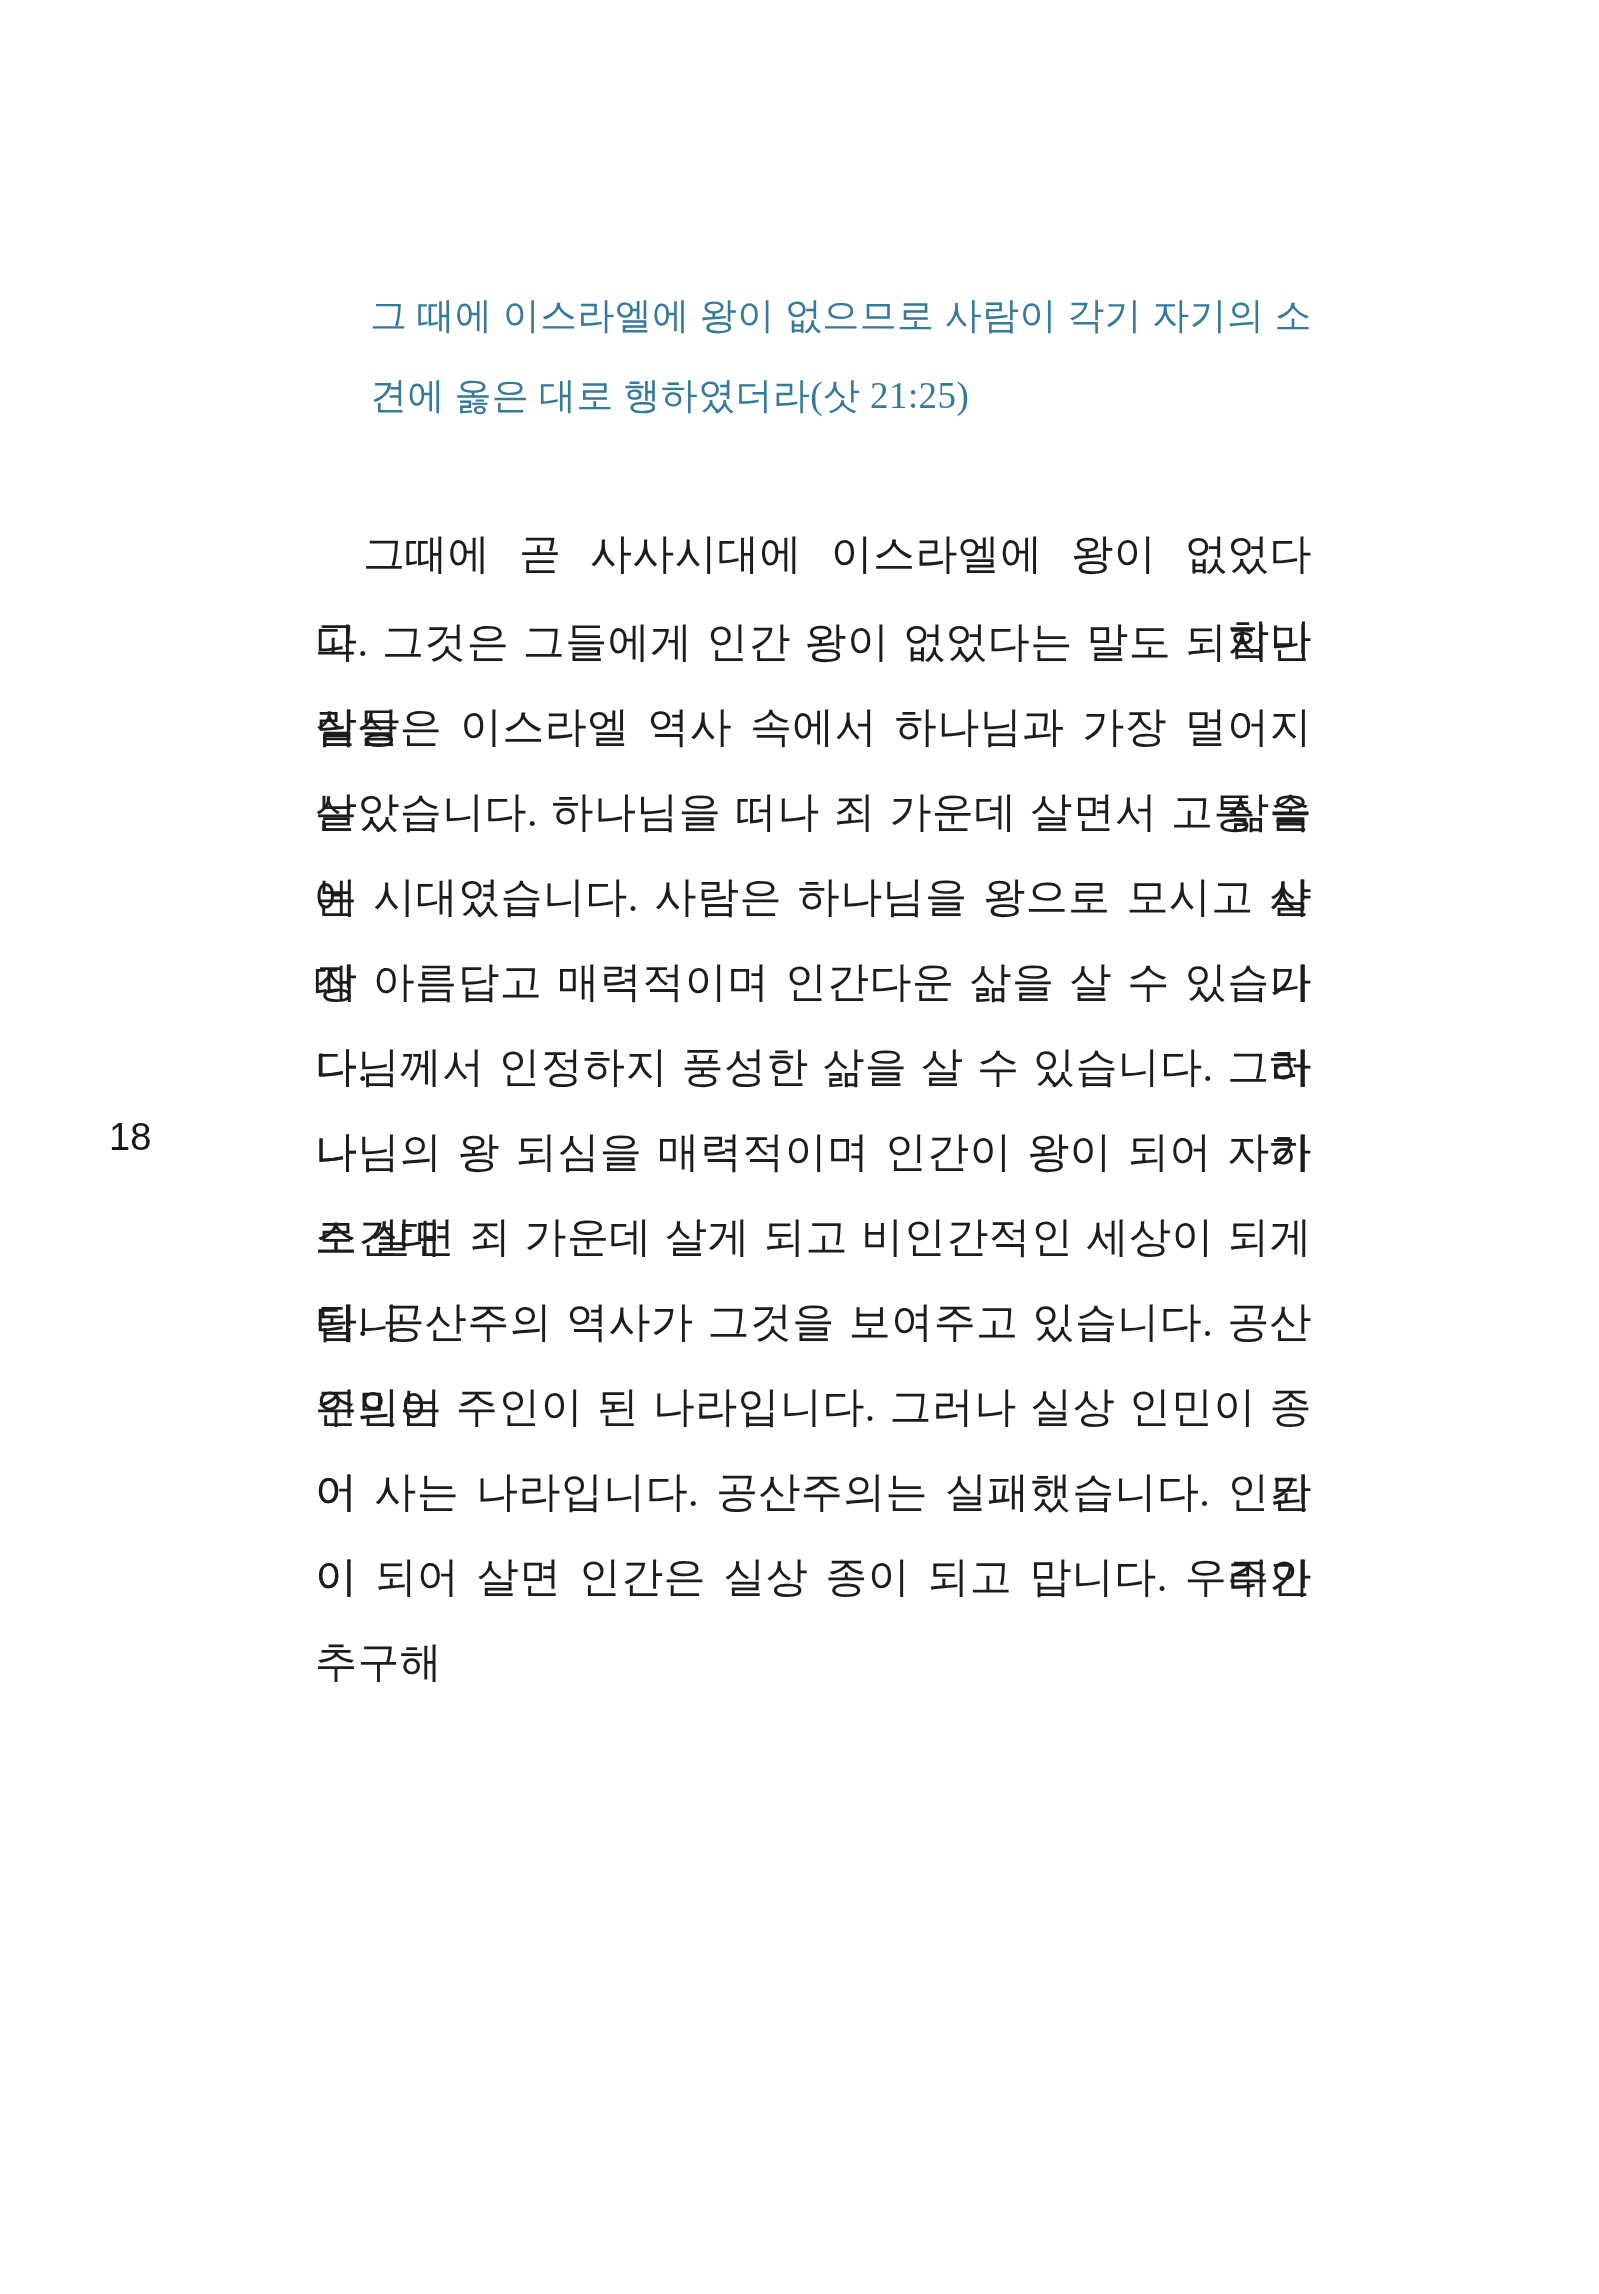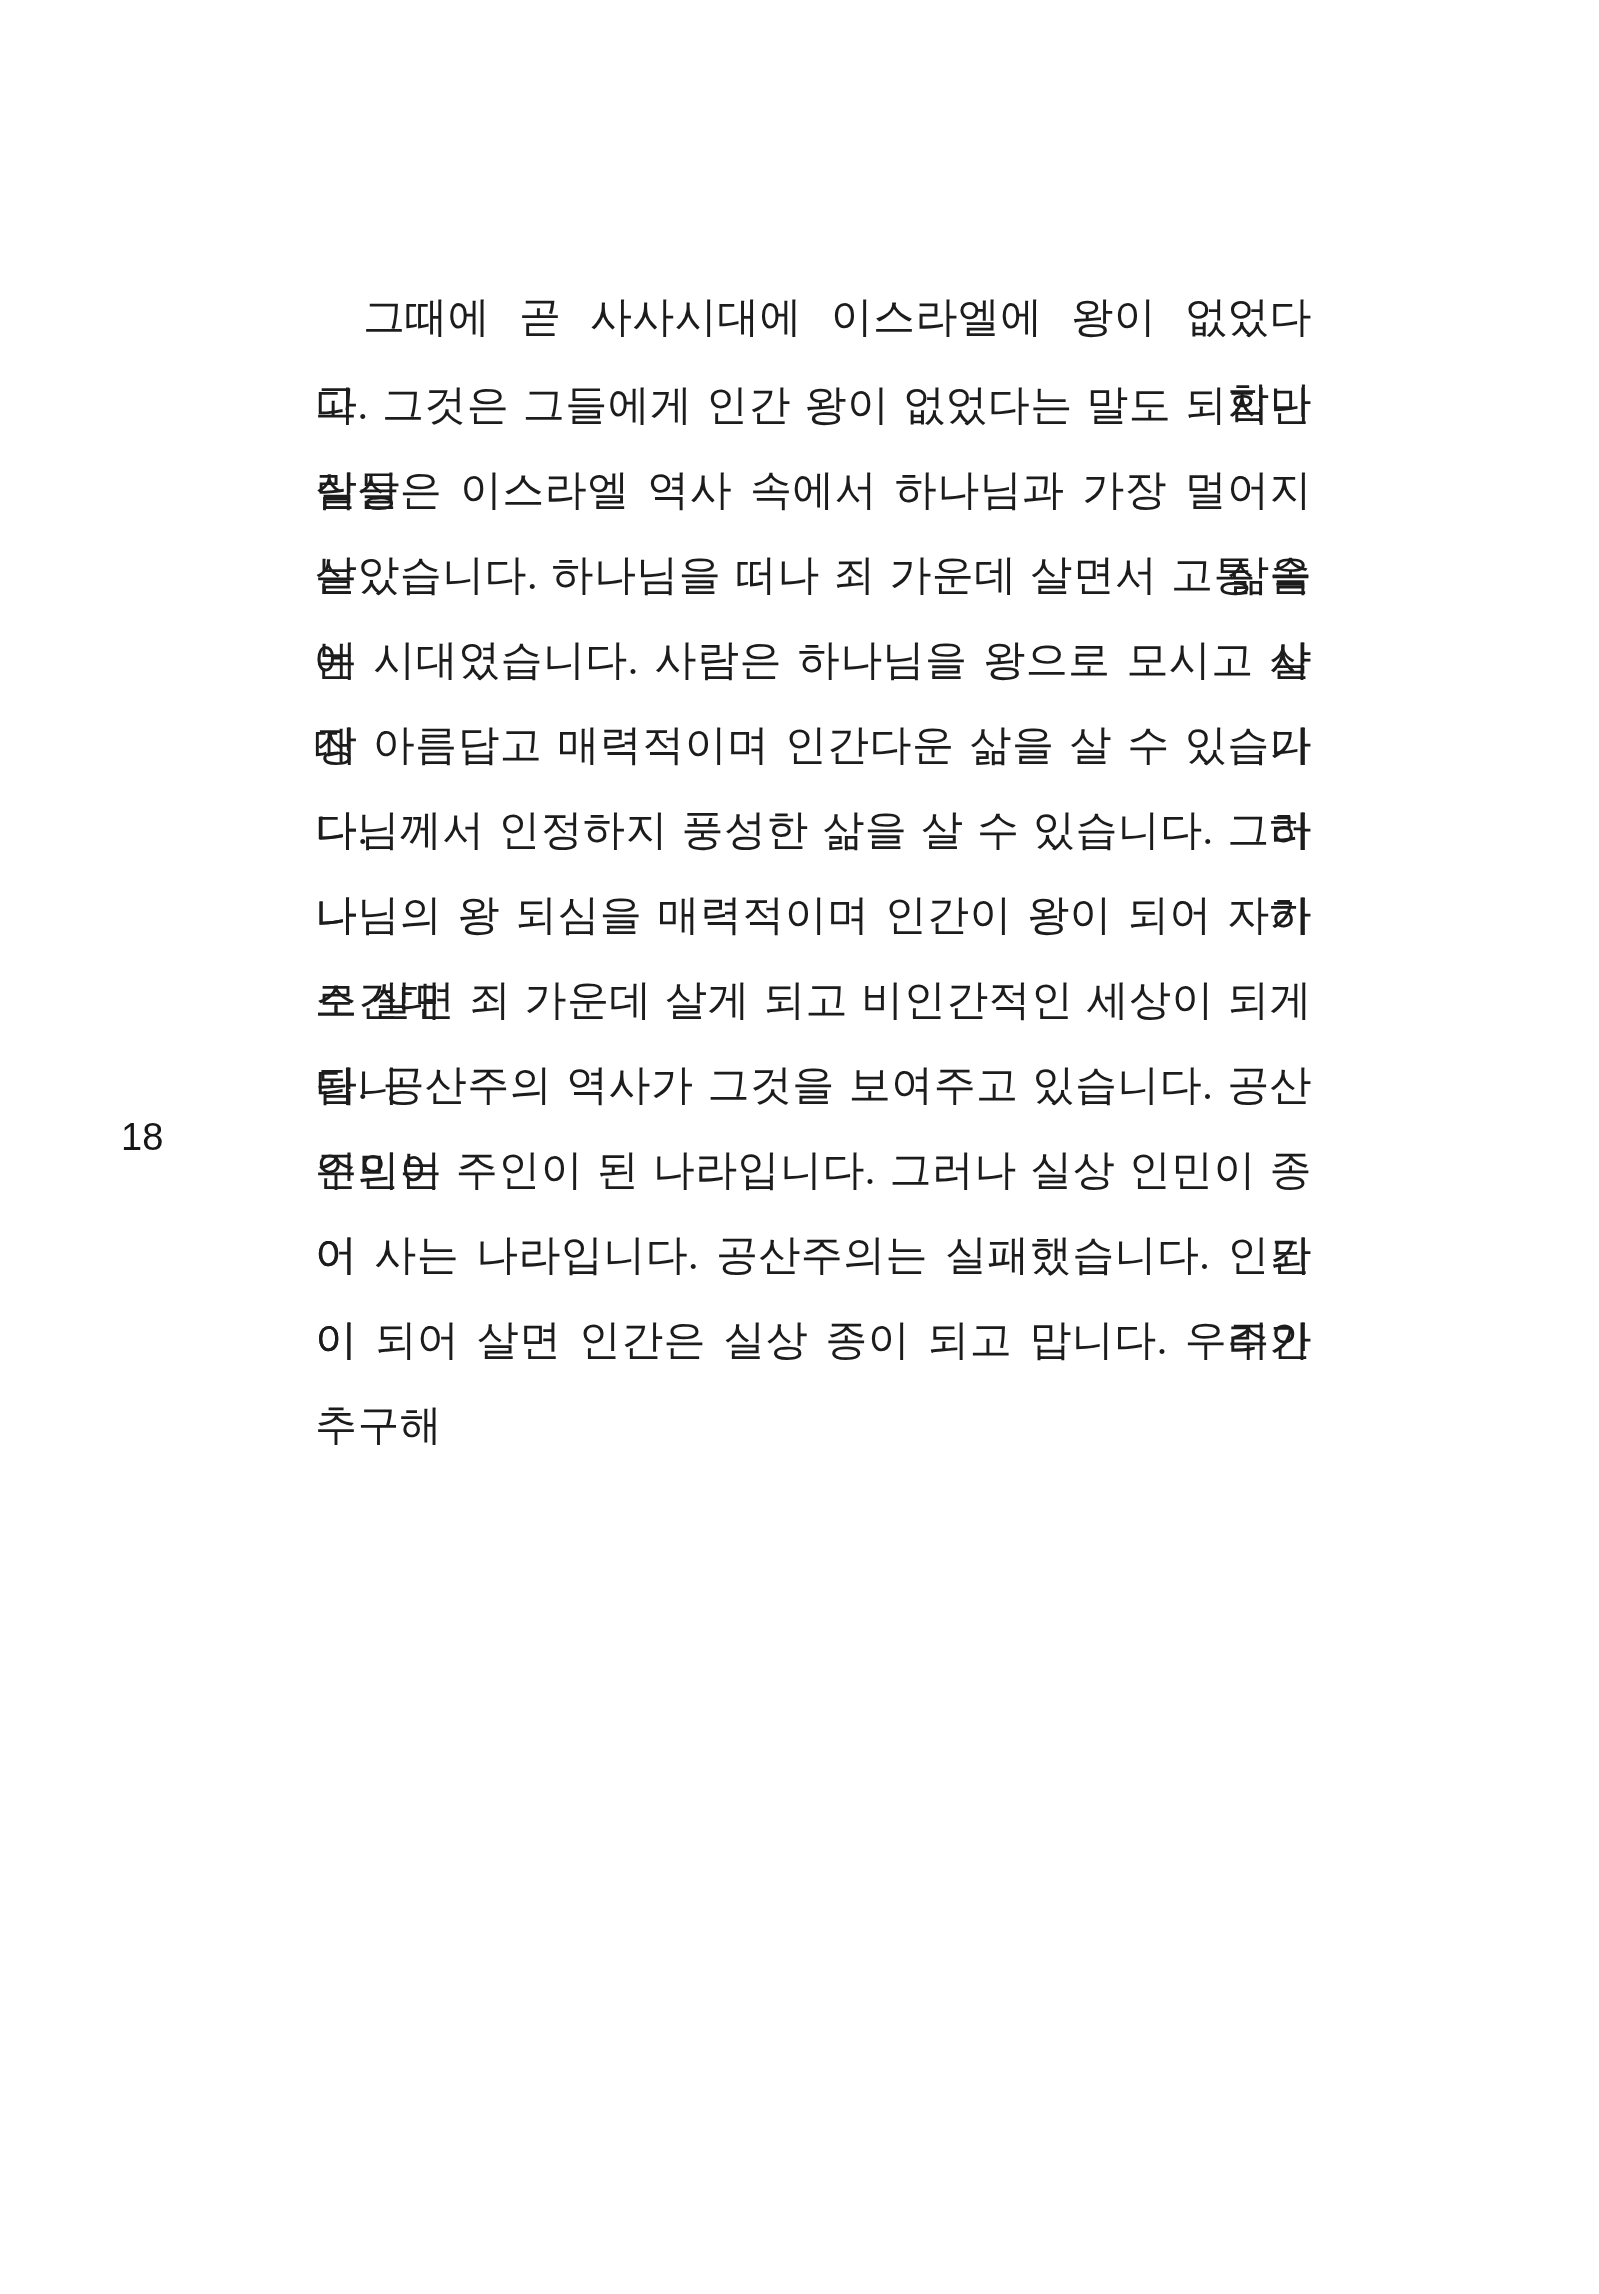--- a/index.html
+++ b/index.html
@@ -10,21 +10,21 @@
   .page {
     position: relative;
     width: 1600px;
     height: 2295px;
     background: var(--bg, #ffffff);
     overflow: hidden;
     font-family: "Liberation Serif", "DejaVu Serif", serif;
   }
   .page-number {
     position: absolute;
-    left: 121px;
+    left: 109px;
     top: 1116px;
     font-family: "Liberation Sans", "DejaVu Sans", sans-serif;
     font-size: 38px;
     line-height: 43px;
     color: #161616;
   }
   .text-block {
     position: absolute;
     left: 315px;
     top: 199px;
@@ -70,20 +70,24 @@
 </head>
 <body>
 
 <div class="page">
 
   <div class="page-number">18</div>
 
   <main class="text-block">
 
 
+    <section class="quote">
+      <div class="line j">그 때에 이스라엘에 왕이 없으므로 사람이 각기 자기의 소</div>
+      <div class="line">견에 옳은 대로 행하였더라(삿 21:25)</div>
+    </section>
 
     <section class="paragraph paragraph-2">
       <div class="line j indent">그때에 곧 사사시대에 이스라엘에 왕이 없었다고 합니</div>
       <div class="line j">다. 그것은 그들에게 인간 왕이 없었다는 말도 되지만 실상</div>
       <div class="line j">람들은 이스라엘 역사 속에서 하나님과 가장 멀어지는 삶을</div>
       <div class="line j">살았습니다. 하나님을 떠나 죄 가운데 살면서 고통 속에 사</div>
       <div class="line j">는 시대였습니다. 사람은 하나님을 왕으로 모시고 살 때 가</div>
       <div class="line j">장 아름답고 매력적이며 인간다운 삶을 살 수 있습니다. 하</div>
       <div class="line j">나님께서 인정하지 풍성한 삶을 살 수 있습니다. 그러나 하</div>
       <div class="line j">나님의 왕 되심을 매력적이며 인간이 왕이 되어 자기 소견대</div>

